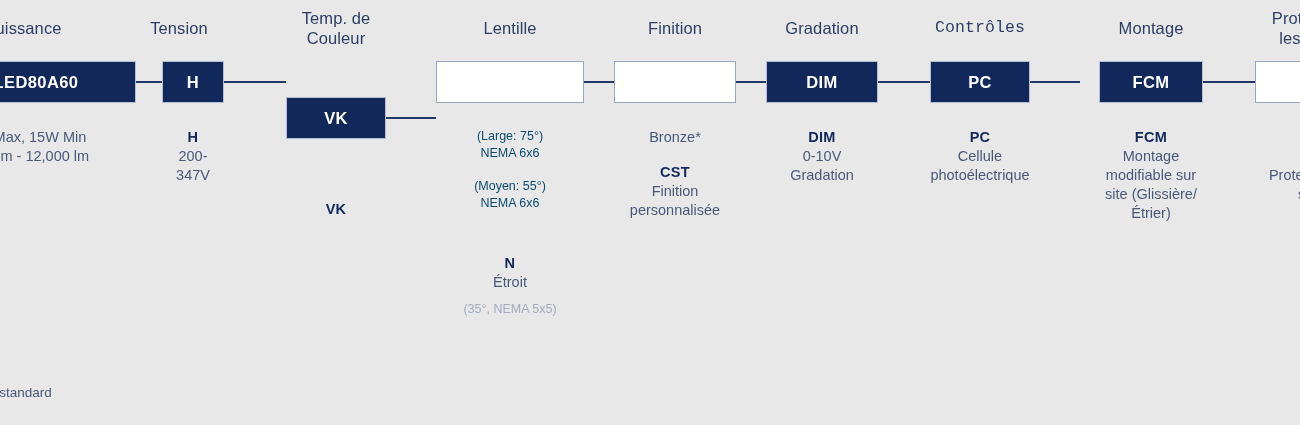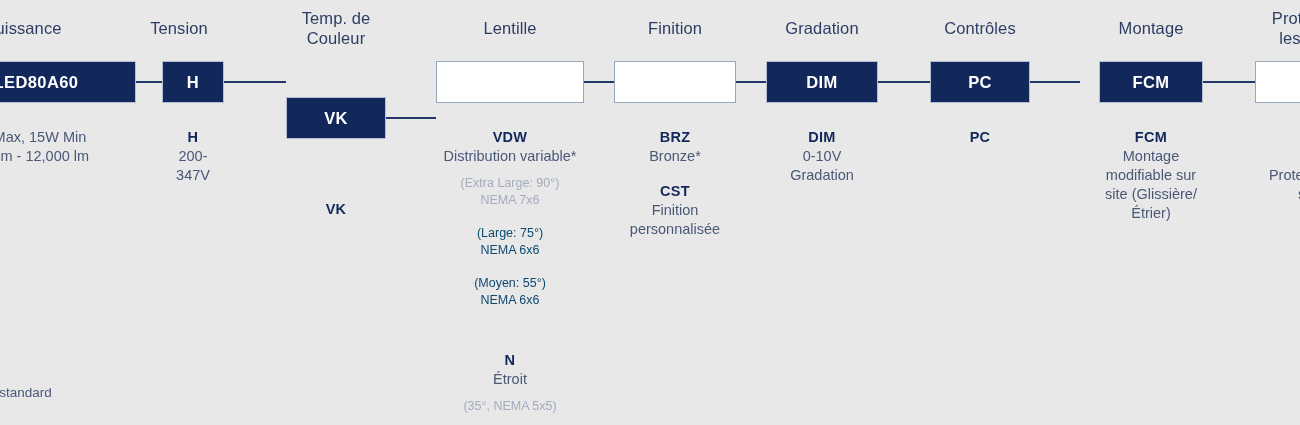--- a/index.html
+++ b/index.html
@@ -189,26 +189,20 @@
         </div>
       </div>
       <div class="column" style="width: 178px;">
         <div class="col-header" style="width: 148px; margin-right: 30px;">Lentille</div>
         <div class="box-row" style="width: 178px;">
           <div class="code-box blank" style="width: 148px;"></div>
           <div class="connector" style="width: 30px;"></div>
         </div>
         <div class="options" style="width: 148px; margin-right: 30px;">
           <div class="opt">
-            <div class="opt-code">VDW</div>
-            <div class="opt-desc">Distribution variable*</div>
-            <div class="opt-sub">(Extra Large: 90°)
-NEMA 7x6</div>
-          </div>
-          <div class="opt">
             <div class="opt-note">(Large: 75°)
 NEMA 6x6</div>
           </div>
           <div class="opt">
             <div class="opt-note">(Moyen: 55°)
 NEMA 6x6</div>
           </div>
           <div class="spacer-lg"></div>
           <div class="opt">
             <div class="opt-code">N</div>
@@ -218,21 +212,20 @@
         </div>
       </div>
       <div class="column" style="width: 152px;">
         <div class="col-header" style="width: 122px; margin-right: 30px;">Finition</div>
         <div class="box-row" style="width: 152px;">
           <div class="code-box blank" style="width: 122px;"></div>
           <div class="connector" style="width: 30px;"></div>
         </div>
         <div class="options" style="width: 122px; margin-right: 30px;">
           <div class="opt">
-            <div class="opt-code">BRZ</div>
             <div class="opt-desc">Bronze*</div>
           </div>
           <div class="opt">
             <div class="opt-code">CST</div>
             <div class="opt-desc">Finition
 personnalisée</div>
           </div>
         </div>
       </div>
       <div class="column" style="width: 164px;">
@@ -243,28 +236,30 @@
         </div>
         <div class="options" style="width: 112px; margin-right: 52px;">
           <div class="opt">
             <div class="opt-code">DIM</div>
             <div class="opt-desc">0-10V
 Gradation</div>
           </div>
         </div>
       </div>
       <div class="column" style="width: 150px;">
-        <div class="col-header" style="width: 100px; margin-right: 50px;">Contrôles</div>
+        <div class="col-header" style="width: 100px; margin-right: 50px; font-family: Liberation Mono, monospace;">Contrôles</div>
         <div class="box-row" style="width: 150px;">
           <div class="code-box filled" style="width: 100px;">PC</div>
           <div class="connector" style="width: 50px;"></div>
         </div>
         <div class="options" style="width: 100px; margin-right: 50px;">
           <div class="opt">
             <div class="opt-code">PC</div>
+            <div class="opt-desc">Cellule
+photoélectrique</div>
           </div>
         </div>
       </div>
       <div class="column" style="width: 156px; margin-left: 19px;">
         <div class="col-header" style="width: 104px; margin-right: 52px;">Montage</div>
         <div class="box-row" style="width: 156px;">
           <div class="code-box filled" style="width: 104px;">FCM</div>
           <div class="connector" style="width: 52px;"></div>
         </div>
         <div class="options" style="width: 104px; margin-right: 52px;">

